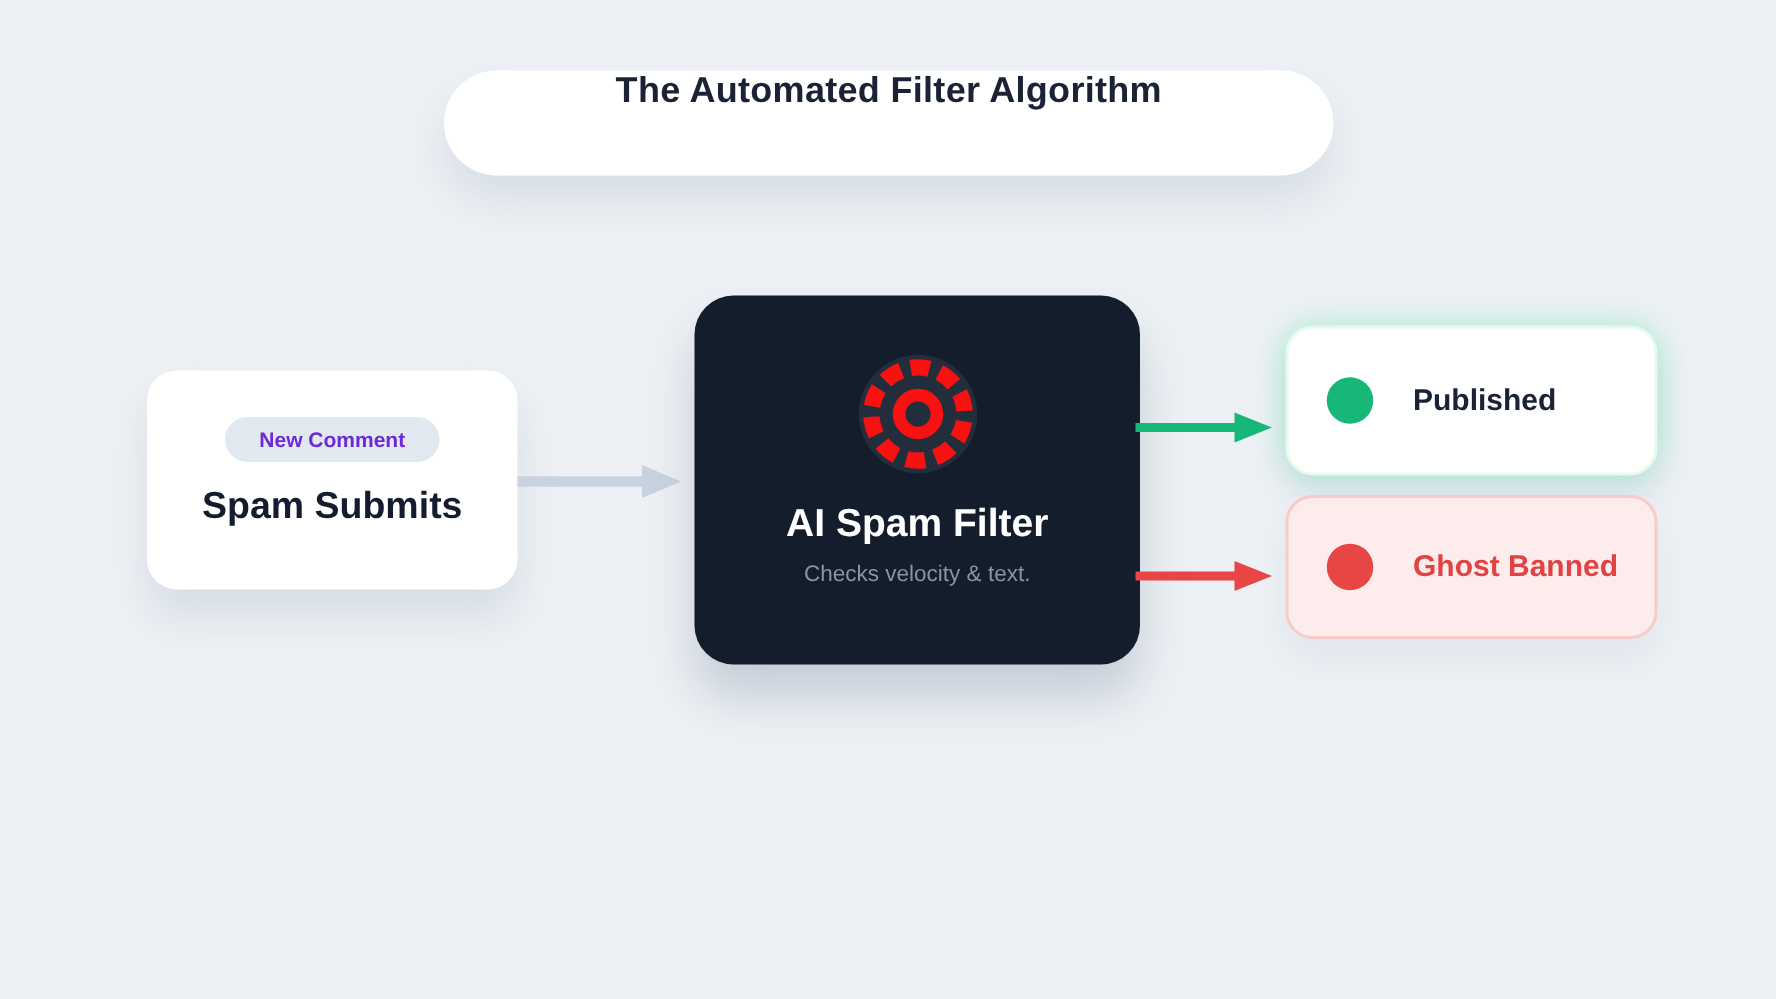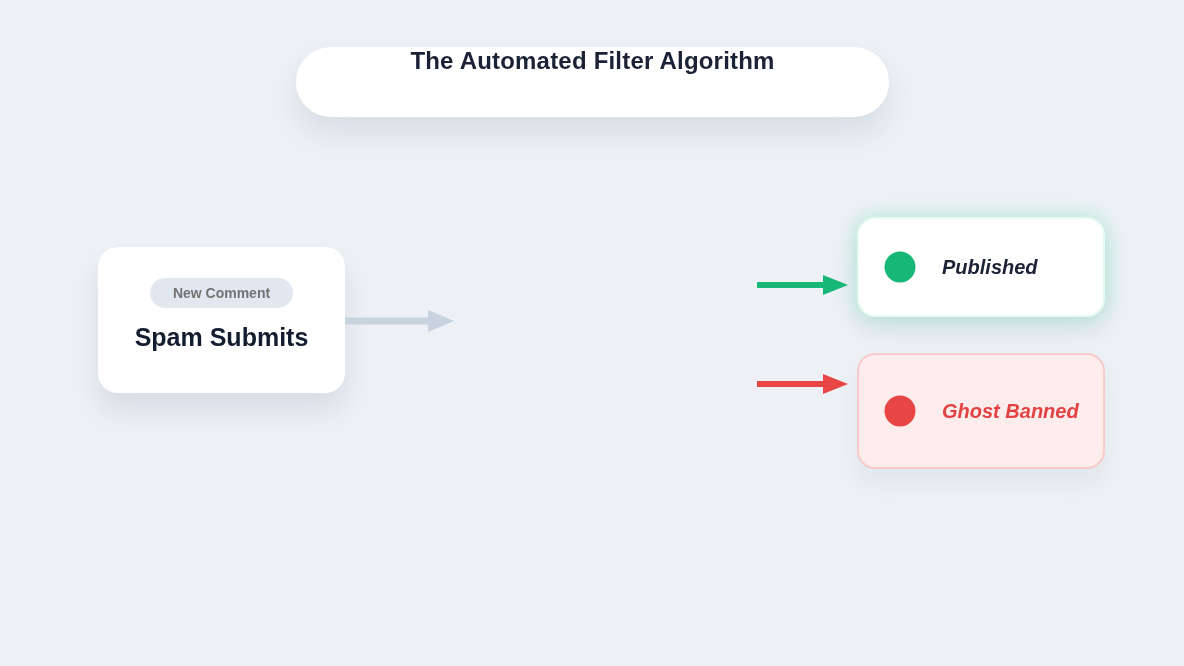--- a/index.html
+++ b/index.html
@@ -25,21 +25,21 @@
   
   .input-card {
     position: absolute; left: 98px; top: 247px; width: 247px; height: 146px;
     background: #ffffff; border-radius: 20px;
     box-shadow: 0 18px 26px rgba(141,157,178,0.22);
     display: flex; flex-direction: column; align-items: center;
     padding-top: 31px;
   }
   .badge {
     background: #e2e8f0; border-radius: 16px; padding: 7px 23px;
-    font-weight: bold; font-size: 14px; color: #737373;
+    font-weight: bold; font-size: 14px; color: #6d28d9;
   }
   .input-label { margin-top: 15px; font-weight: bold; font-size: 25px; color: #141c30; }
 
   
   .filter-card {
     position: absolute; left: 463px; top: 197px; width: 297px; height: 246px;
     background: #141d2c; border-radius: 26px;
     box-shadow: 0 22px 32px rgba(100,116,139,0.28);
     display: flex; flex-direction: column; align-items: center;
     padding-top: 37px;
@@ -58,25 +58,25 @@
     position: absolute; left: 857px; width: 248px;
     display: flex; align-items: center; padding-left: 25px;
     border-radius: 18px;
   }
   .outcome-published {
     top: 217px; height: 100px; background: #ffffff;
     border: 2px solid #e6faf1;
     box-shadow: 0 0 22px rgba(72,222,164,0.38), 0 14px 22px rgba(141,157,178,0.16);
   }
   .outcome-banned {
-    top: 353px; height: 116px; background: #fdecec;
+    top: 330px; height: 96px; background: #fdecec;
     border: 2px solid #f8caca;
     box-shadow: 0 14px 22px rgba(141,157,178,0.12);
   }
-  .outcome-label { margin-left: 26px; font-weight: bold; font-size: 20px; font-style: italic; }
+  .outcome-label { margin-left: 26px; font-weight: bold; font-size: 20px; }
   .outcome-published .outcome-label { color: #1b2236; }
   .outcome-banned .outcome-label { color: #e34242; }
 </style>
 </head>
 <body>
 
 <div id="canvas">
 
   <div class="title-pill">
     <span>The Automated Filter Algorithm</span>
@@ -85,20 +85,29 @@
   <div class="input-card">
     <div class="badge">New Comment</div>
     <div class="input-label">Spam Submits</div>
   </div>
 
   <svg class="arrow arrow-submit" width="113" height="26" viewBox="0 0 113 26">
     <line x1="3" y1="13" x2="89" y2="13" stroke-width="7" stroke="#c9d3e0"></line>
     <polygon points="86,2 112,13 86,24" fill="#c9d3e0"></polygon>
   </svg>
 
+  <div class="filter-card">
+    <svg width="84" height="84" viewBox="0 0 100 100">
+      <circle cx="50" cy="50" r="47" fill="#232e3d"></circle>
+      <circle cx="50" cy="50" r="37" fill="none" stroke-width="13" stroke-dasharray="15 8.25" transform="rotate(-99 50 50)" stroke="#f71111"></circle>
+      <circle cx="50" cy="50" r="15" fill="none" stroke-width="10" stroke="#f71111"></circle>
+    </svg>
+    <div class="filter-label">AI Spam Filter</div>
+    <div class="filter-sub">Checks velocity &amp; text.</div>
+  </div>
 
   <svg class="arrow arrow-published" width="94" height="22" viewBox="0 0 94 22">
     <line x1="2" y1="11" x2="71" y2="11" stroke-width="6" stroke="#17b877"></line>
     <polygon points="68,1 93,11 68,21" fill="#17b877"></polygon>
   </svg>
 
   <svg class="arrow arrow-banned" width="94" height="22" viewBox="0 0 94 22">
     <line x1="2" y1="11" x2="71" y2="11" stroke-width="6" stroke="#e84545"></line>
     <polygon points="68,1 93,11 68,21" fill="#e84545"></polygon>
   </svg>

